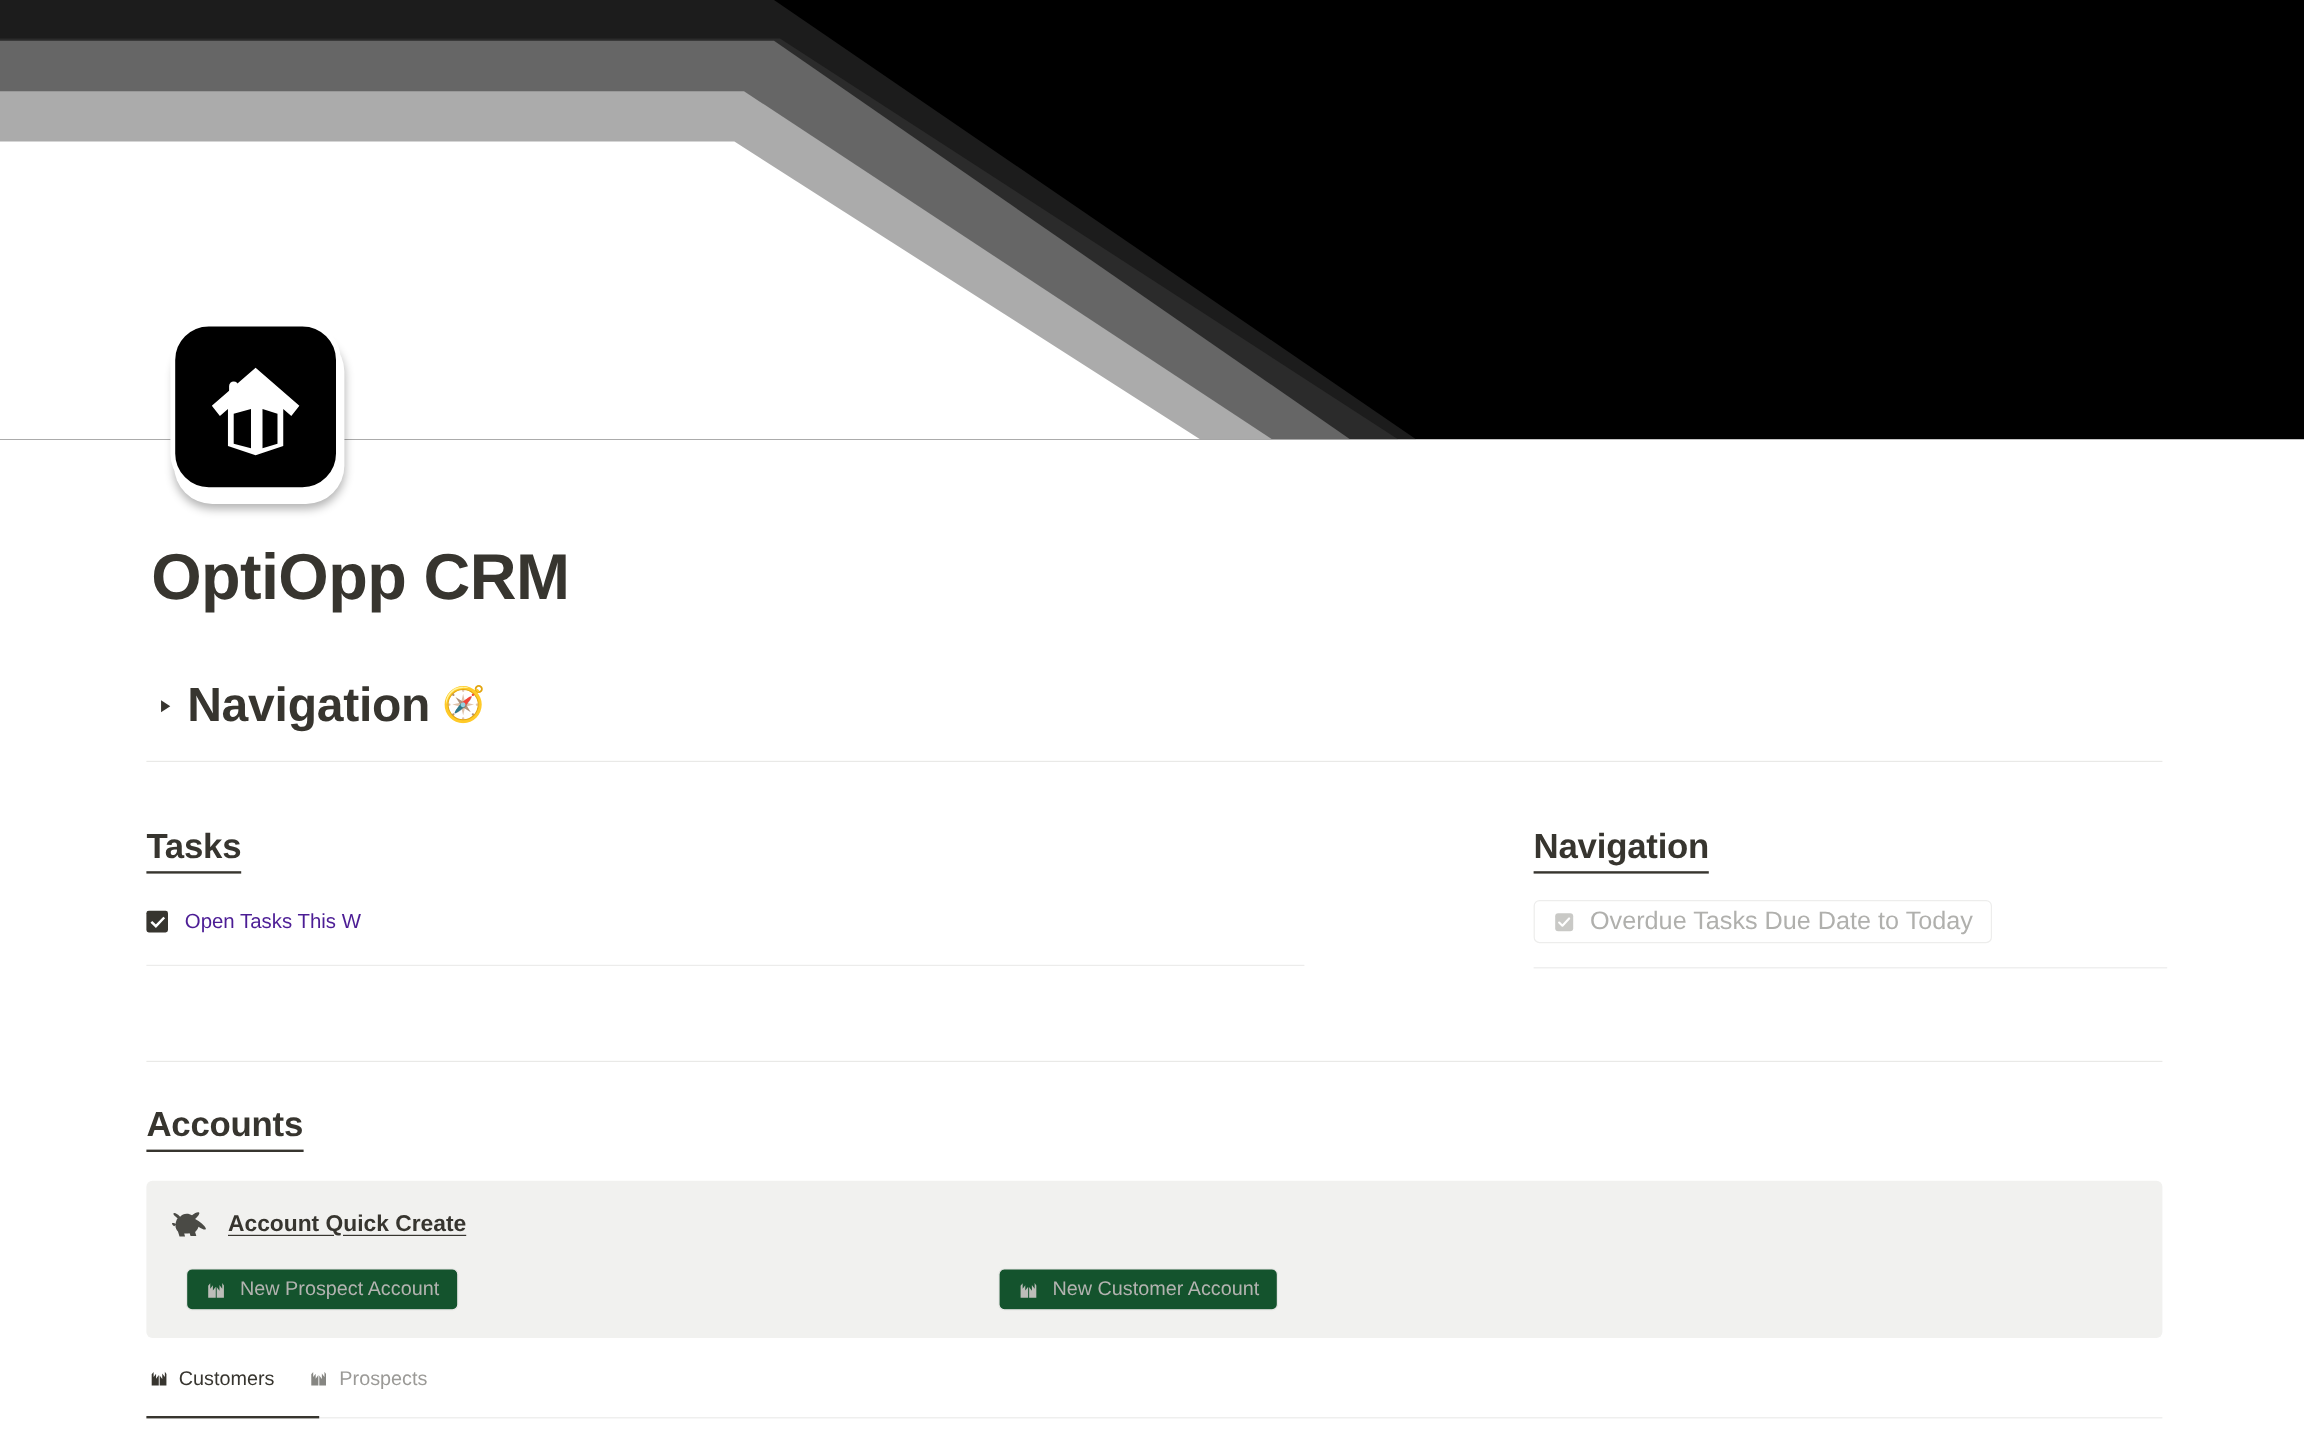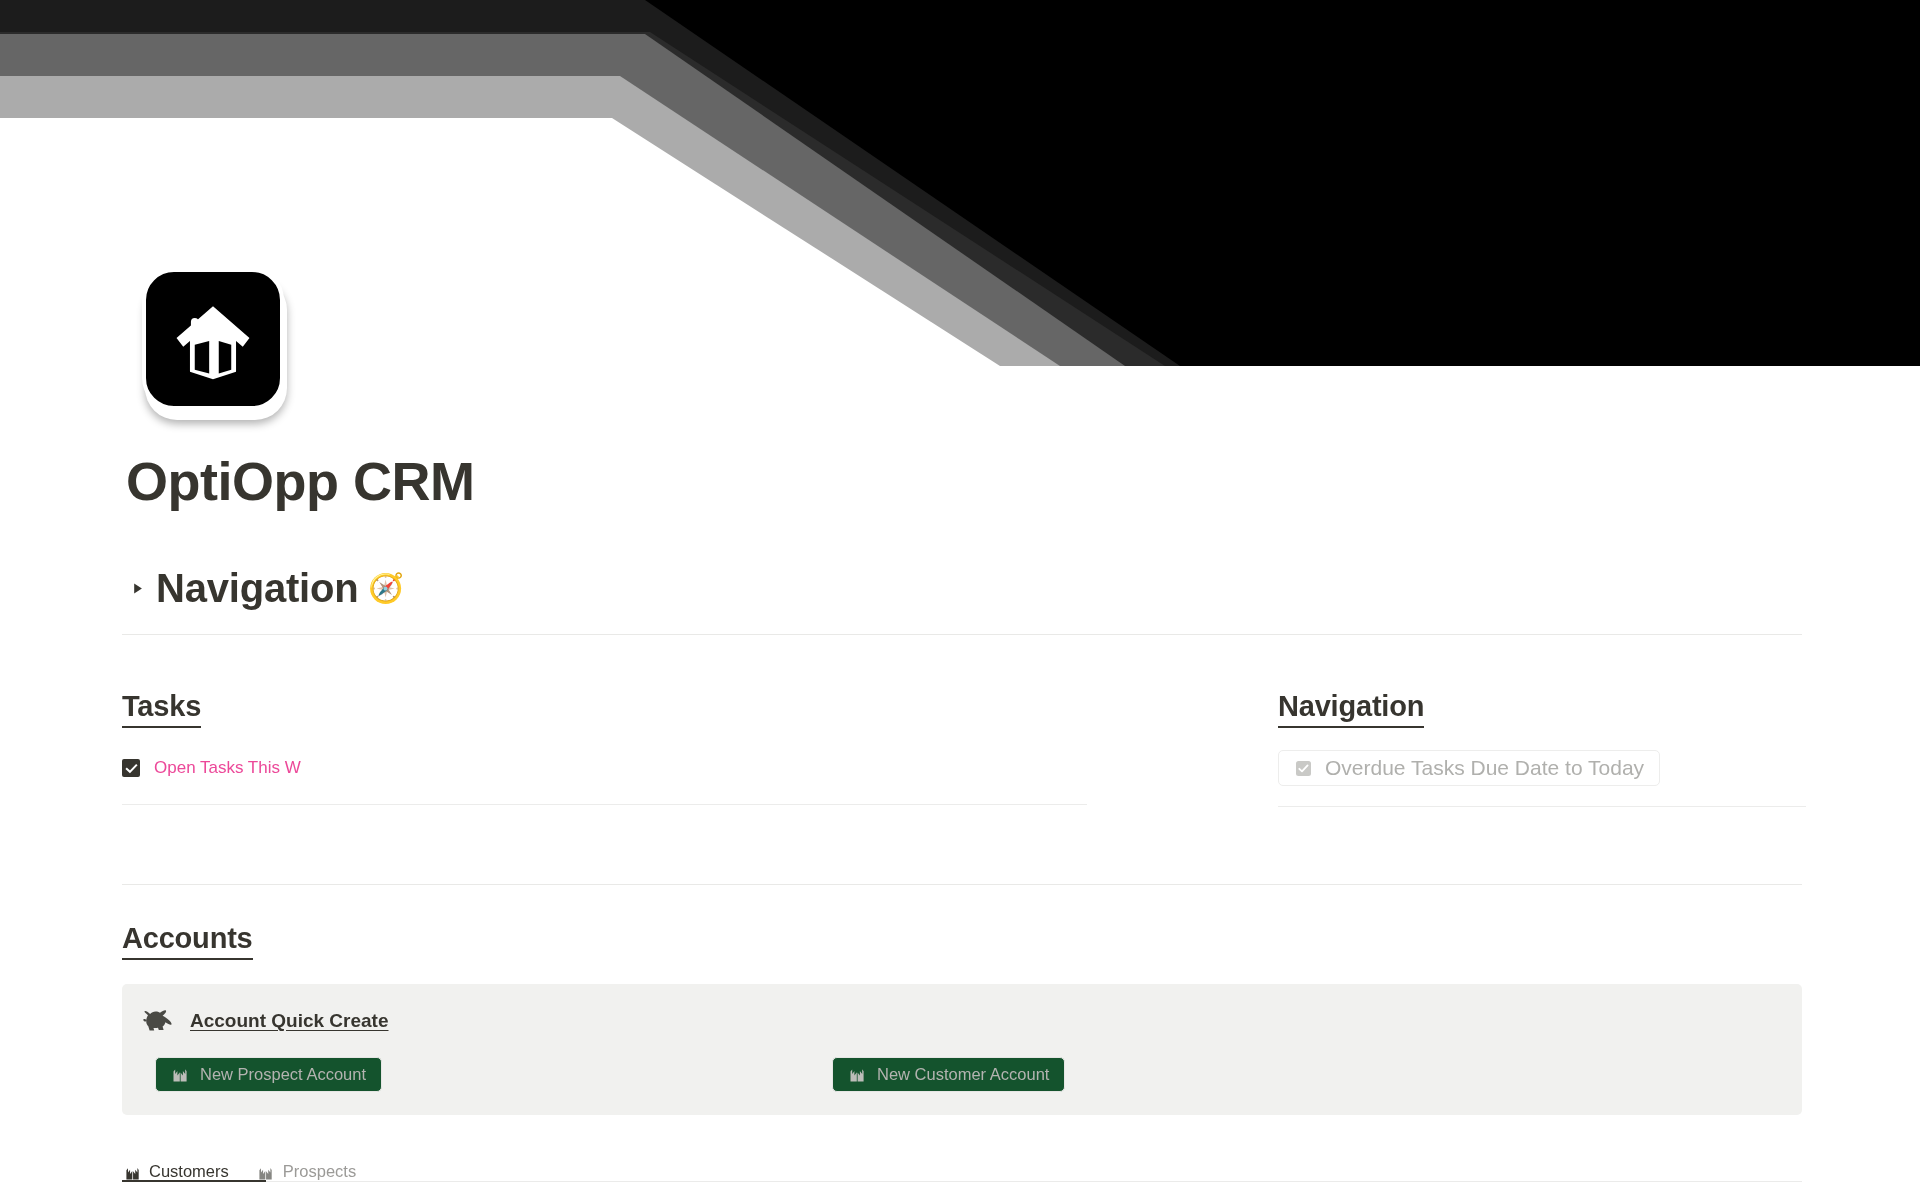--- a/index.html
+++ b/index.html
@@ -165,21 +165,21 @@
     display: flex;
     align-items: center;
     justify-content: center;
     flex: 0 0 auto;
     cursor: pointer;
   }
   .cb svg { width: 13px; height: 13px; display: block; }
   .todo-label {
     margin-left: 14px;
     font-size: 17px;
-    color: #ec4899;
+    color: #4c1d95;
     white-space: nowrap;
   }
   .inner-divider {
     margin-top: 22px;
     width: 965px;
     height: 1px;
     background: #ececeb;
   }
 
   
@@ -283,21 +283,21 @@
     width: 1680px;
     height: 59px;
   }
   .tabs-row {
     display: flex;
     align-items: flex-end;
     height: 41px;
   }
   .tab {
     display: flex;
-    align-items: flex-end;
+    align-items: flex-start;
     height: 41px;
     padding: 0 10px 0 2px;
     margin-right: 17px;
     cursor: pointer;
     position: relative;
   }
   .tab .tab-ico { width: 16px; height: 16px; flex:0 0 auto; display:flex; align-items:center; justify-content:center; }
   .tab .tab-ico svg { display:block; }
   .tab .tab-lbl {
     margin-left: 9px;

